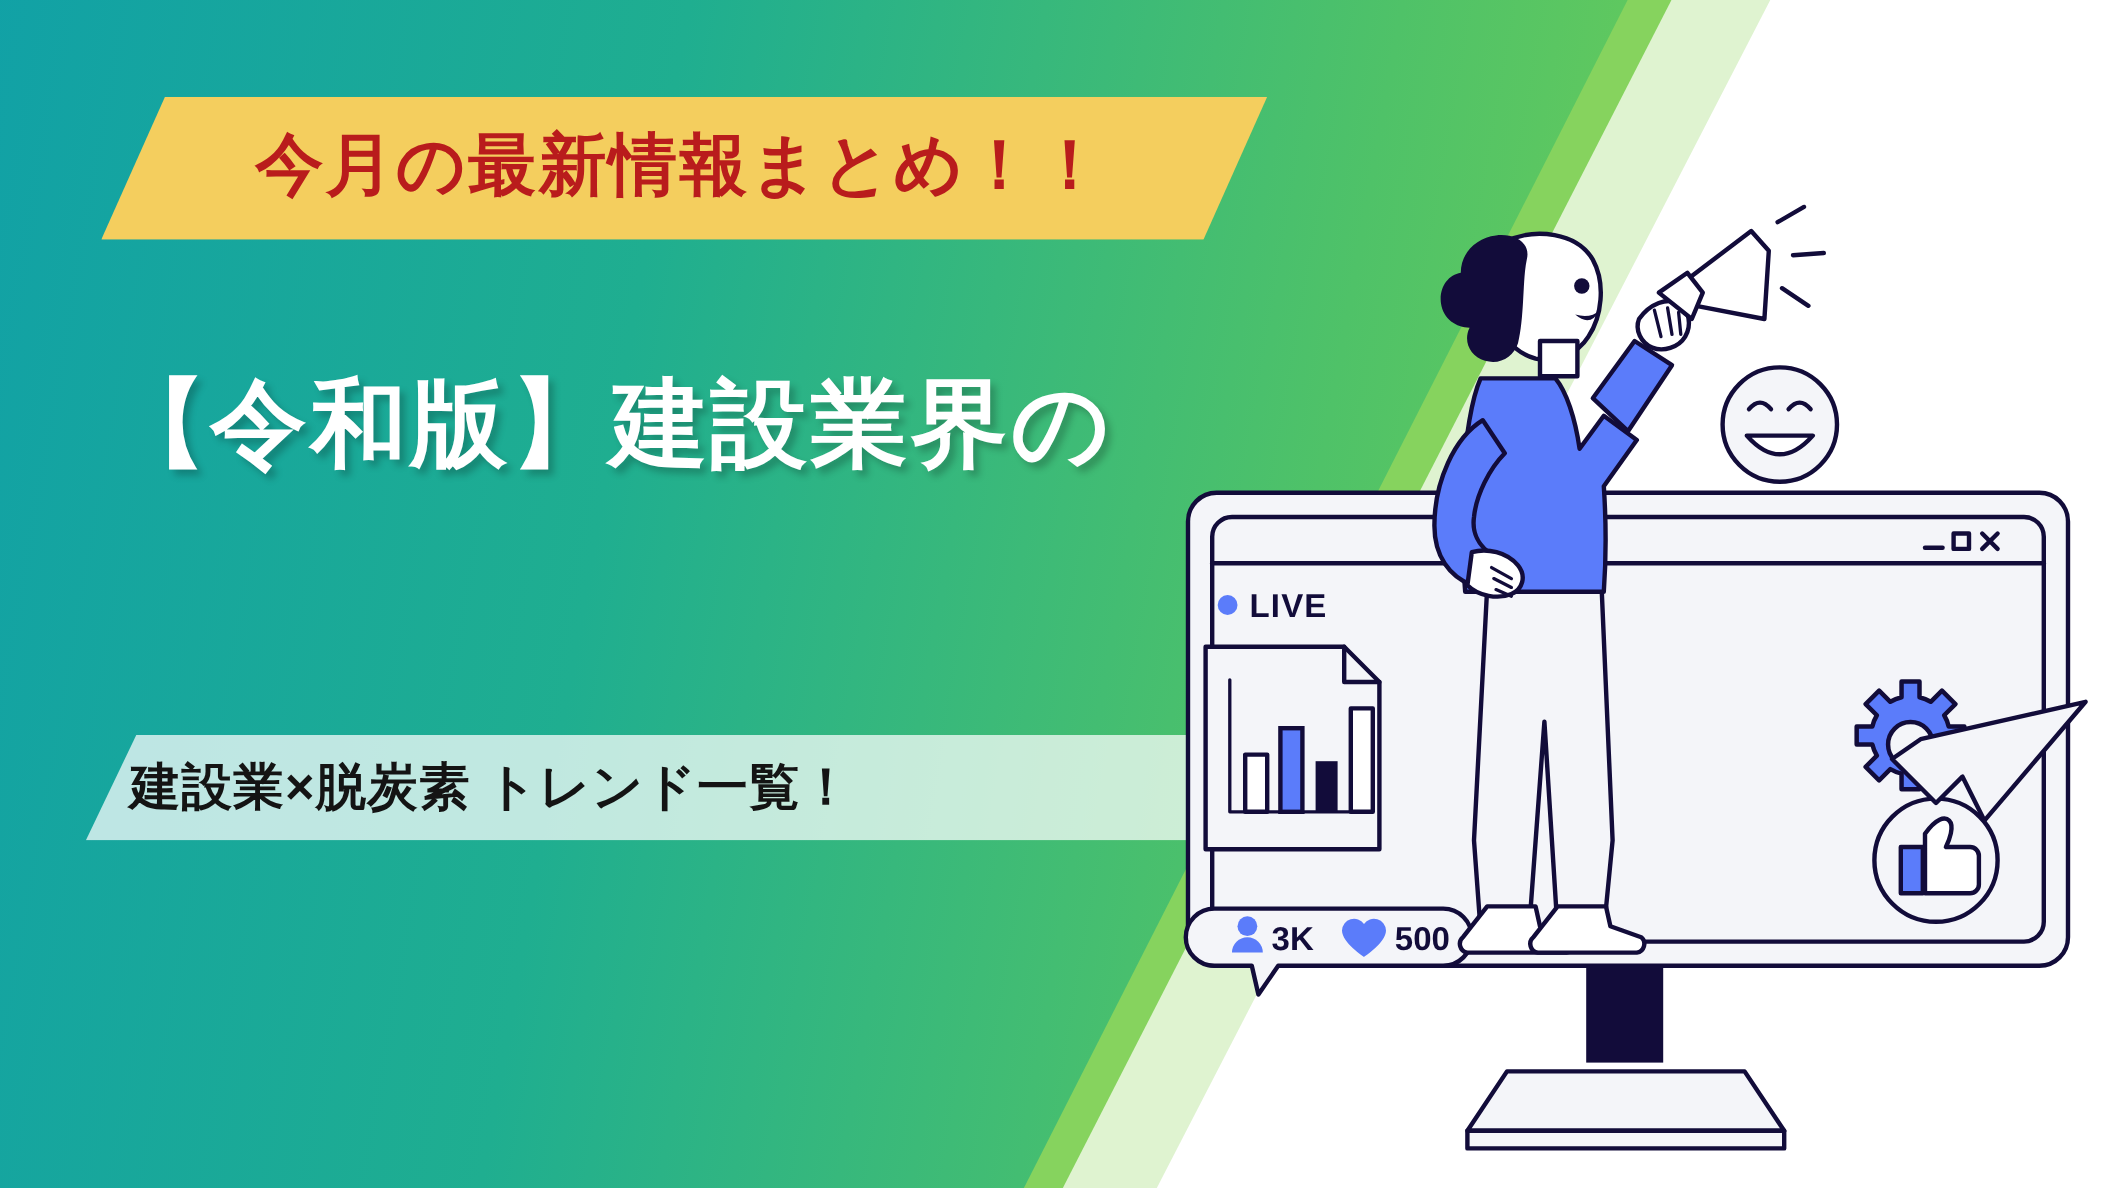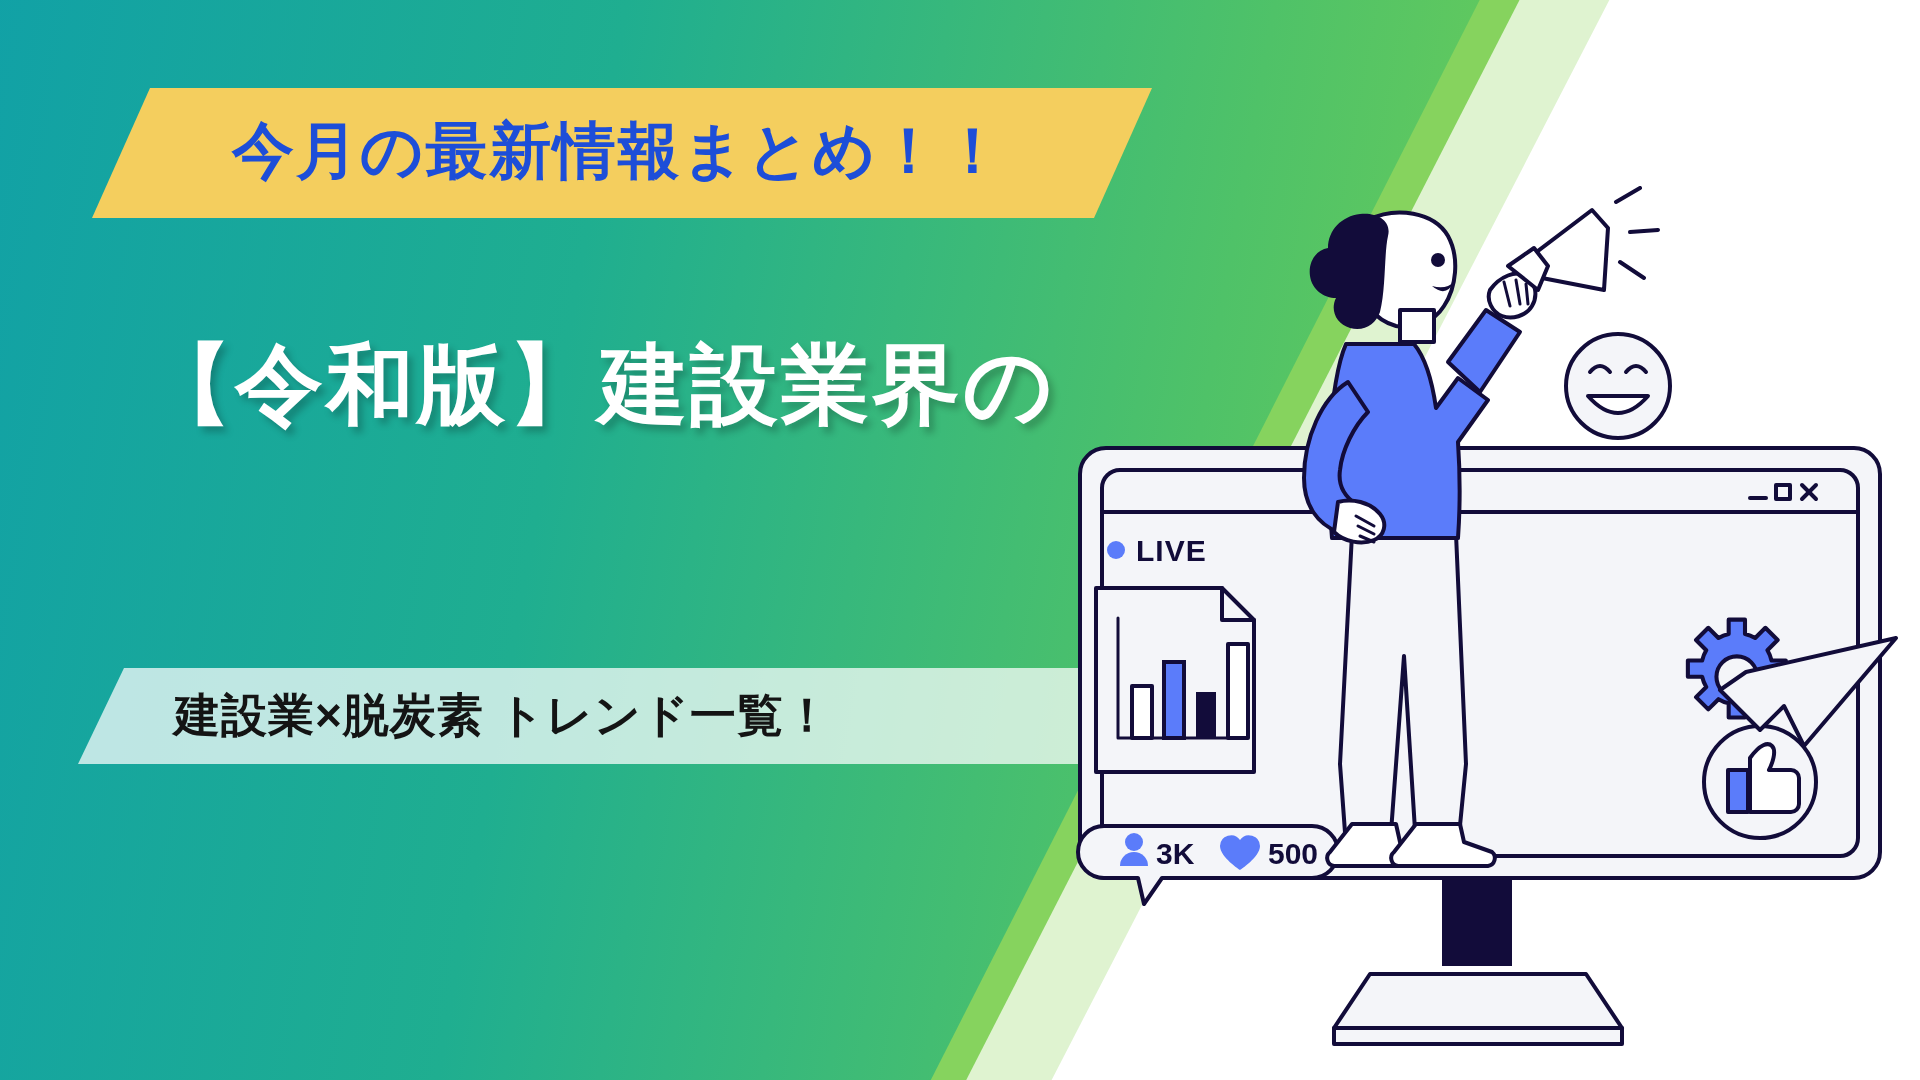--- a/index.html
+++ b/index.html
@@ -34,46 +34,45 @@
 
   
   .ribbon-yellow{
     position:absolute;left:92px;top:88px;width:1060px;height:130px;
     background:#f4ce5e;
     clip-path:polygon(58px 0, 1060px 0, 1002px 130px, 0 130px);
     display:flex;align-items:center;
   }
   .ribbon-yellow .txt{
     margin-left:140px;
-    color:#1d4ed8;
+    color:#b91c1c;
     font-size:62px;font-weight:bold;letter-spacing:2px;
     white-space:nowrap;line-height:1;
     transform:translateY(-2px);
   }
 
   
   .title-block{
     position:absolute;left:100px;top:330px;width:1000px;
   }
   .title-line{
     color:#ffffff;font-weight:bold;font-size:88px;line-height:1.26;
     letter-spacing:3px;white-space:nowrap;
     text-shadow:5px 6px 7px rgba(0,0,0,0.22);
-    text-align:center;
   }
 
   
   .ribbon-sub{
     position:absolute;left:78px;top:668px;width:1070px;height:96px;
     background:rgba(255,255,255,0.72);
     clip-path:polygon(46px 0, 1070px 0, 1024px 96px, 0 96px);
     display:flex;align-items:center;
   }
   .ribbon-sub .txt{
-    margin-left:96px;color:#141414;
+    margin-left:40px;color:#141414;
     font-size:46px;font-weight:bold;letter-spacing:1px;
     white-space:nowrap;line-height:1;transform:translateY(-1px);
   }
 
   
   .illo{position:absolute;left:1060px;top:186px;width:860px;height:900px;}
   .illo svg{display:block;width:100%;height:100%;}
 </style>
 </head>
 <body>

